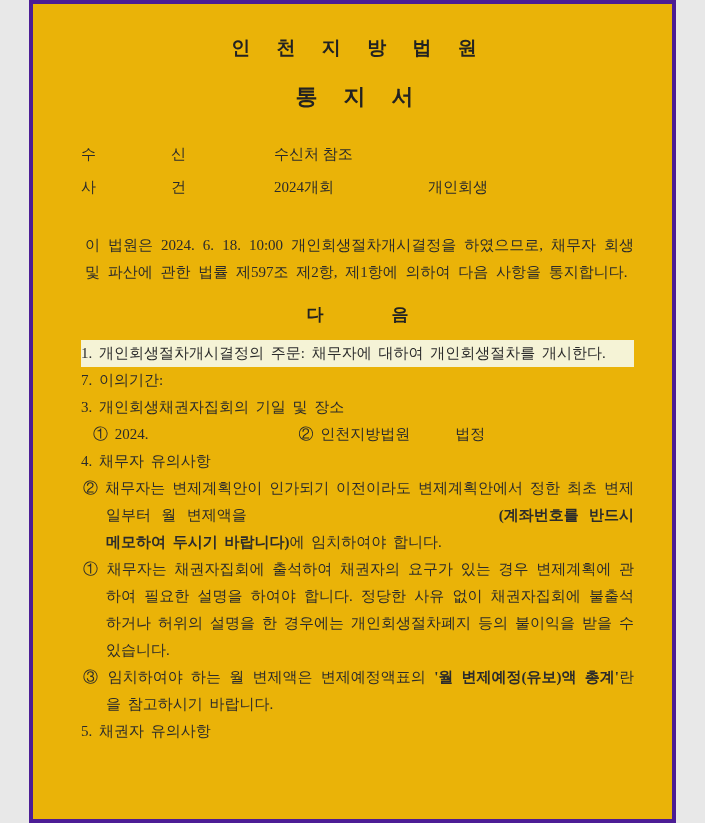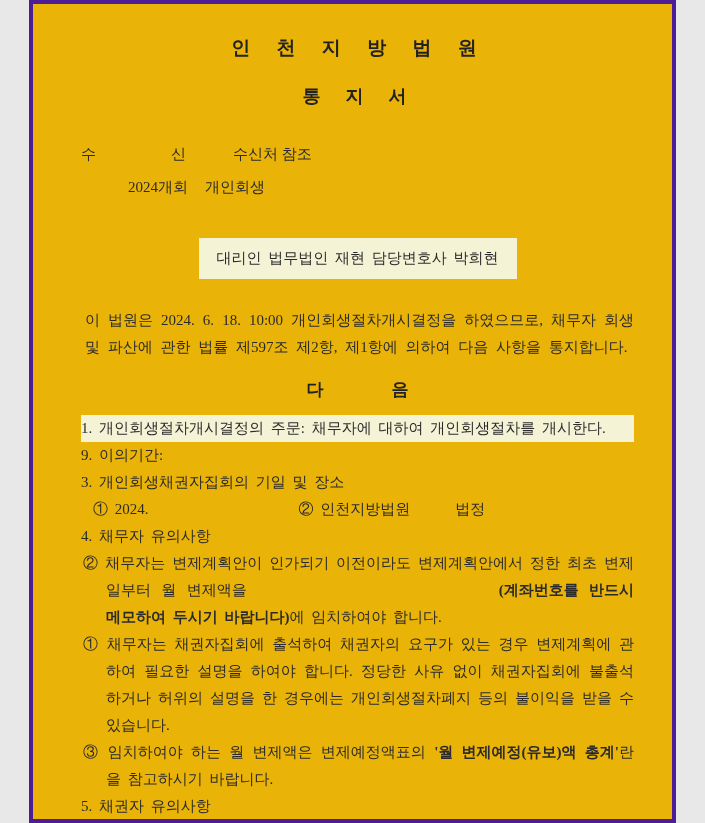--- a/index.html
+++ b/index.html
@@ -25,38 +25,38 @@
     font-size: 19px;
     font-weight: bold;
     letter-spacing: 7px;
     word-spacing: 7px;
     color: #222;
   }
   .doc-type {
     margin: 22px 0 0 0;
     text-align: center;
     font-family: "Liberation Sans", "DejaVu Sans", sans-serif;
-    font-size: 18px;
+    font-size: 22px;
     font-weight: bold;
     letter-spacing: 6px;
     word-spacing: 8px;
     color: #222;
   }
   .hdr { margin-top: 28px; }
-  .hdr-row { display: flex; line-height: 33px; }
+  .hdr-row { display: flex; line-height: 33px; gap: 41px; }
   .hdr-label {
     display: inline-block;
     width: 105px;
     text-align: justify;
     text-align-last: justify;
     -moz-text-align-last: justify;
     flex: 0 0 105px;
   }
   .hdr-value { margin-left: 47px; }
-  .case-type { margin-left: 17px; }
+  .case-type { margin-left: 53px; }
   .attorney-wrap { margin-top: 34px; text-align: center; }
   .attorney {
     display: inline-block;
     background: #f5f3d6;
     padding: 7px 18px;
     word-spacing: 3px;
   }
   .intro {
     margin: 28px 0 0 4px;
     text-align: justify;
@@ -91,36 +91,34 @@
 
   <h1 class="court-title">인 천 지 방 법 원</h1>
   <h2 class="doc-type">통 지 서</h2>
 
   <div class="hdr">
     <div class="hdr-row">
       <span class="hdr-label">수 신</span>
       <span class="hdr-value">수신처 참조</span>
     </div>
     <div class="hdr-row">
+      <span class="hdr-label">사 건</span>
       <span class="hdr-value">2024개회</span>
       <span class="case-type">개인회생</span>
     </div>
   </div>
 
-  <div class="attorney-wrap">
-    <span class="attorney">대리인 법무법인 재현 담당변호사 박희현</span>
-  </div>
 
   <p class="intro">이 법원은 2024. 6. 18. 10:00 개인회생절차개시결정을 하였으므로, 채무자 회생 및 파산에 관한 법률 제597조 제2항, 제1항에 의하여 다음 사항을 통지합니다.</p>
 
   <div class="daum">다　　　　음</div>
 
   <div class="notice">
     <div class="n-item hl">1. 개인회생절차개시결정의 주문: 채무자에 대하여 개인회생절차를 개시한다.</div>
-    <div class="n-item">9. 이의기간:</div>
+    <div class="n-item">7. 이의기간:</div>
     <div class="n-item">3. 개인회생채권자집회의 기일 및 장소</div>
     <div class="sub-plain">① 2024.　　　　　　　　　　② 인천지방법원　　　법정</div>
     <div class="n-item">4. 채무자 유의사항</div>
     <div class="sub"><span>② 채무자는 변제계획안이 인가되기 이전이라도 변제계획안에서 정한 최초 변제일부터 월 변제액을</span><span class="blank-gap"></span><span class="b">(계좌번호를 반드시 메모하여 두시기 바랍니다)</span><span>에 임치하여야 합니다.</span></div>
     <div class="sub">① 채무자는 채권자집회에 출석하여 채권자의 요구가 있는 경우 변제계획에 관하여 필요한 설명을 하여야 합니다. 정당한 사유 없이 채권자집회에 불출석하거나 허위의 설명을 한 경우에는 개인회생절차폐지 등의 불이익을 받을 수 있습니다.</div>
     <div class="sub"><span>③ 임치하여야 하는 월 변제액은 변제예정액표의 </span><span class="b">'월 변제예정(유보)액 총계'</span><span>란을 참고하시기 바랍니다.</span></div>
     <div class="n-item">5. 채권자 유의사항</div>
 
   </div>
 

